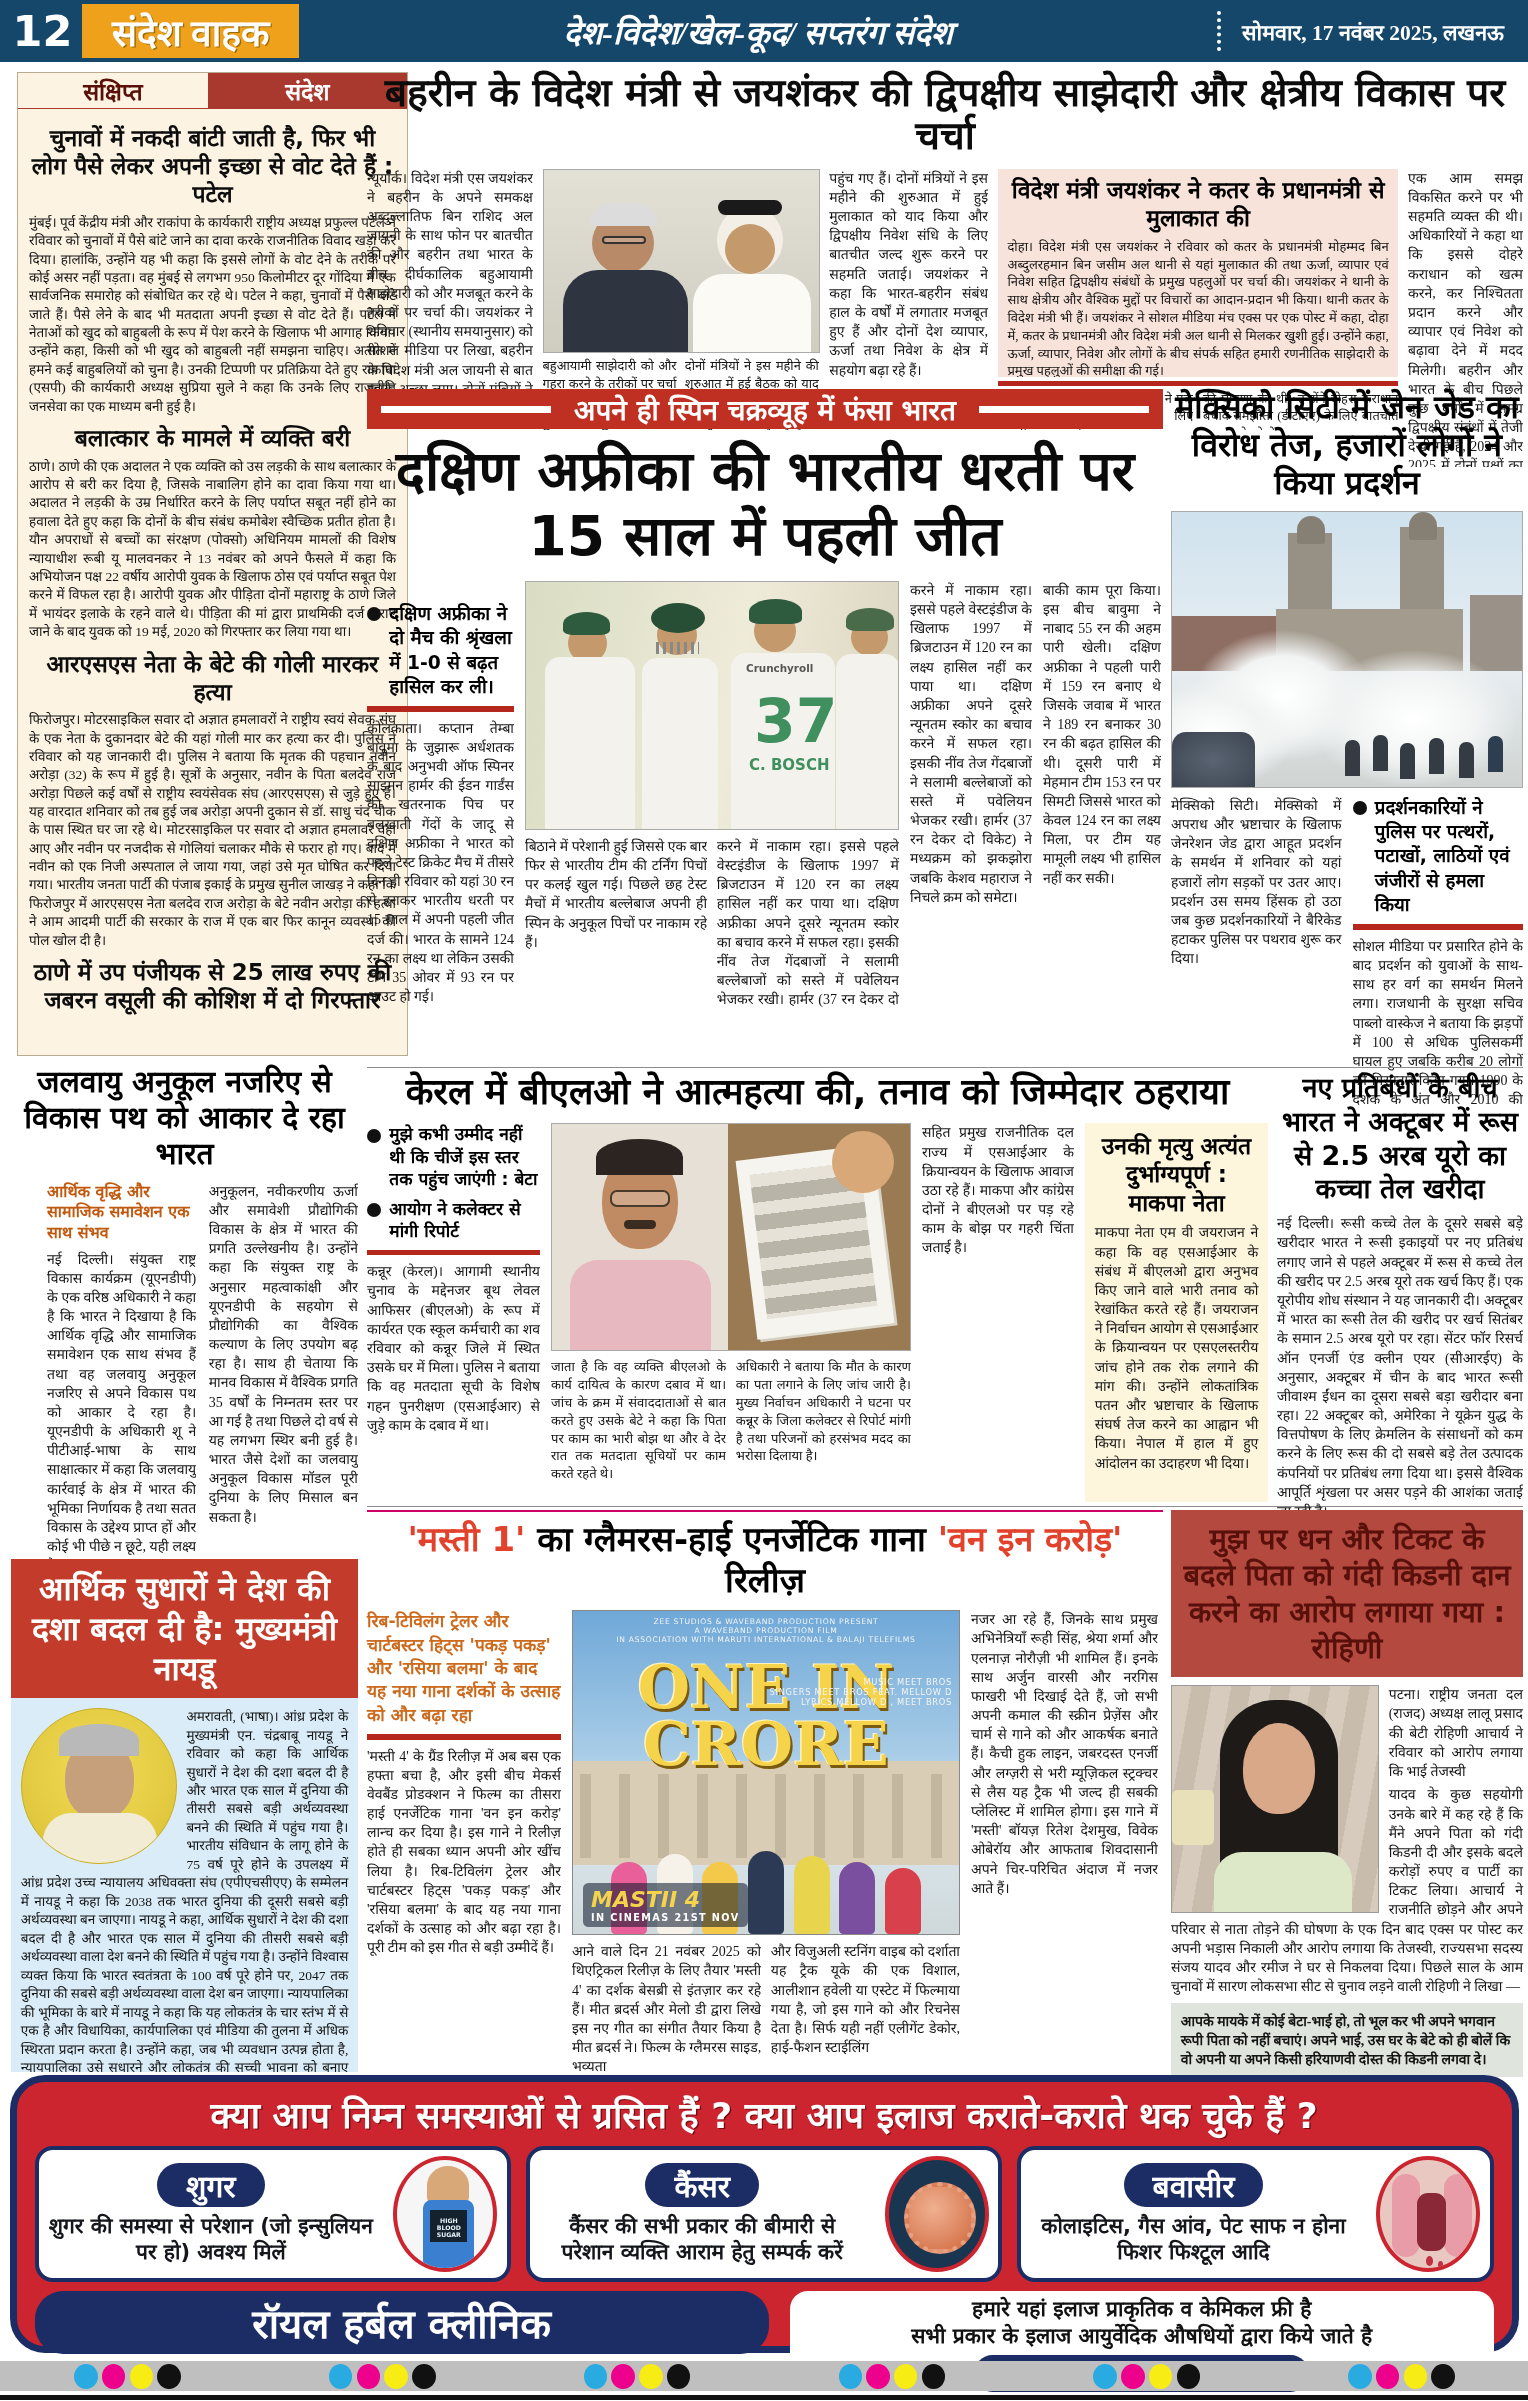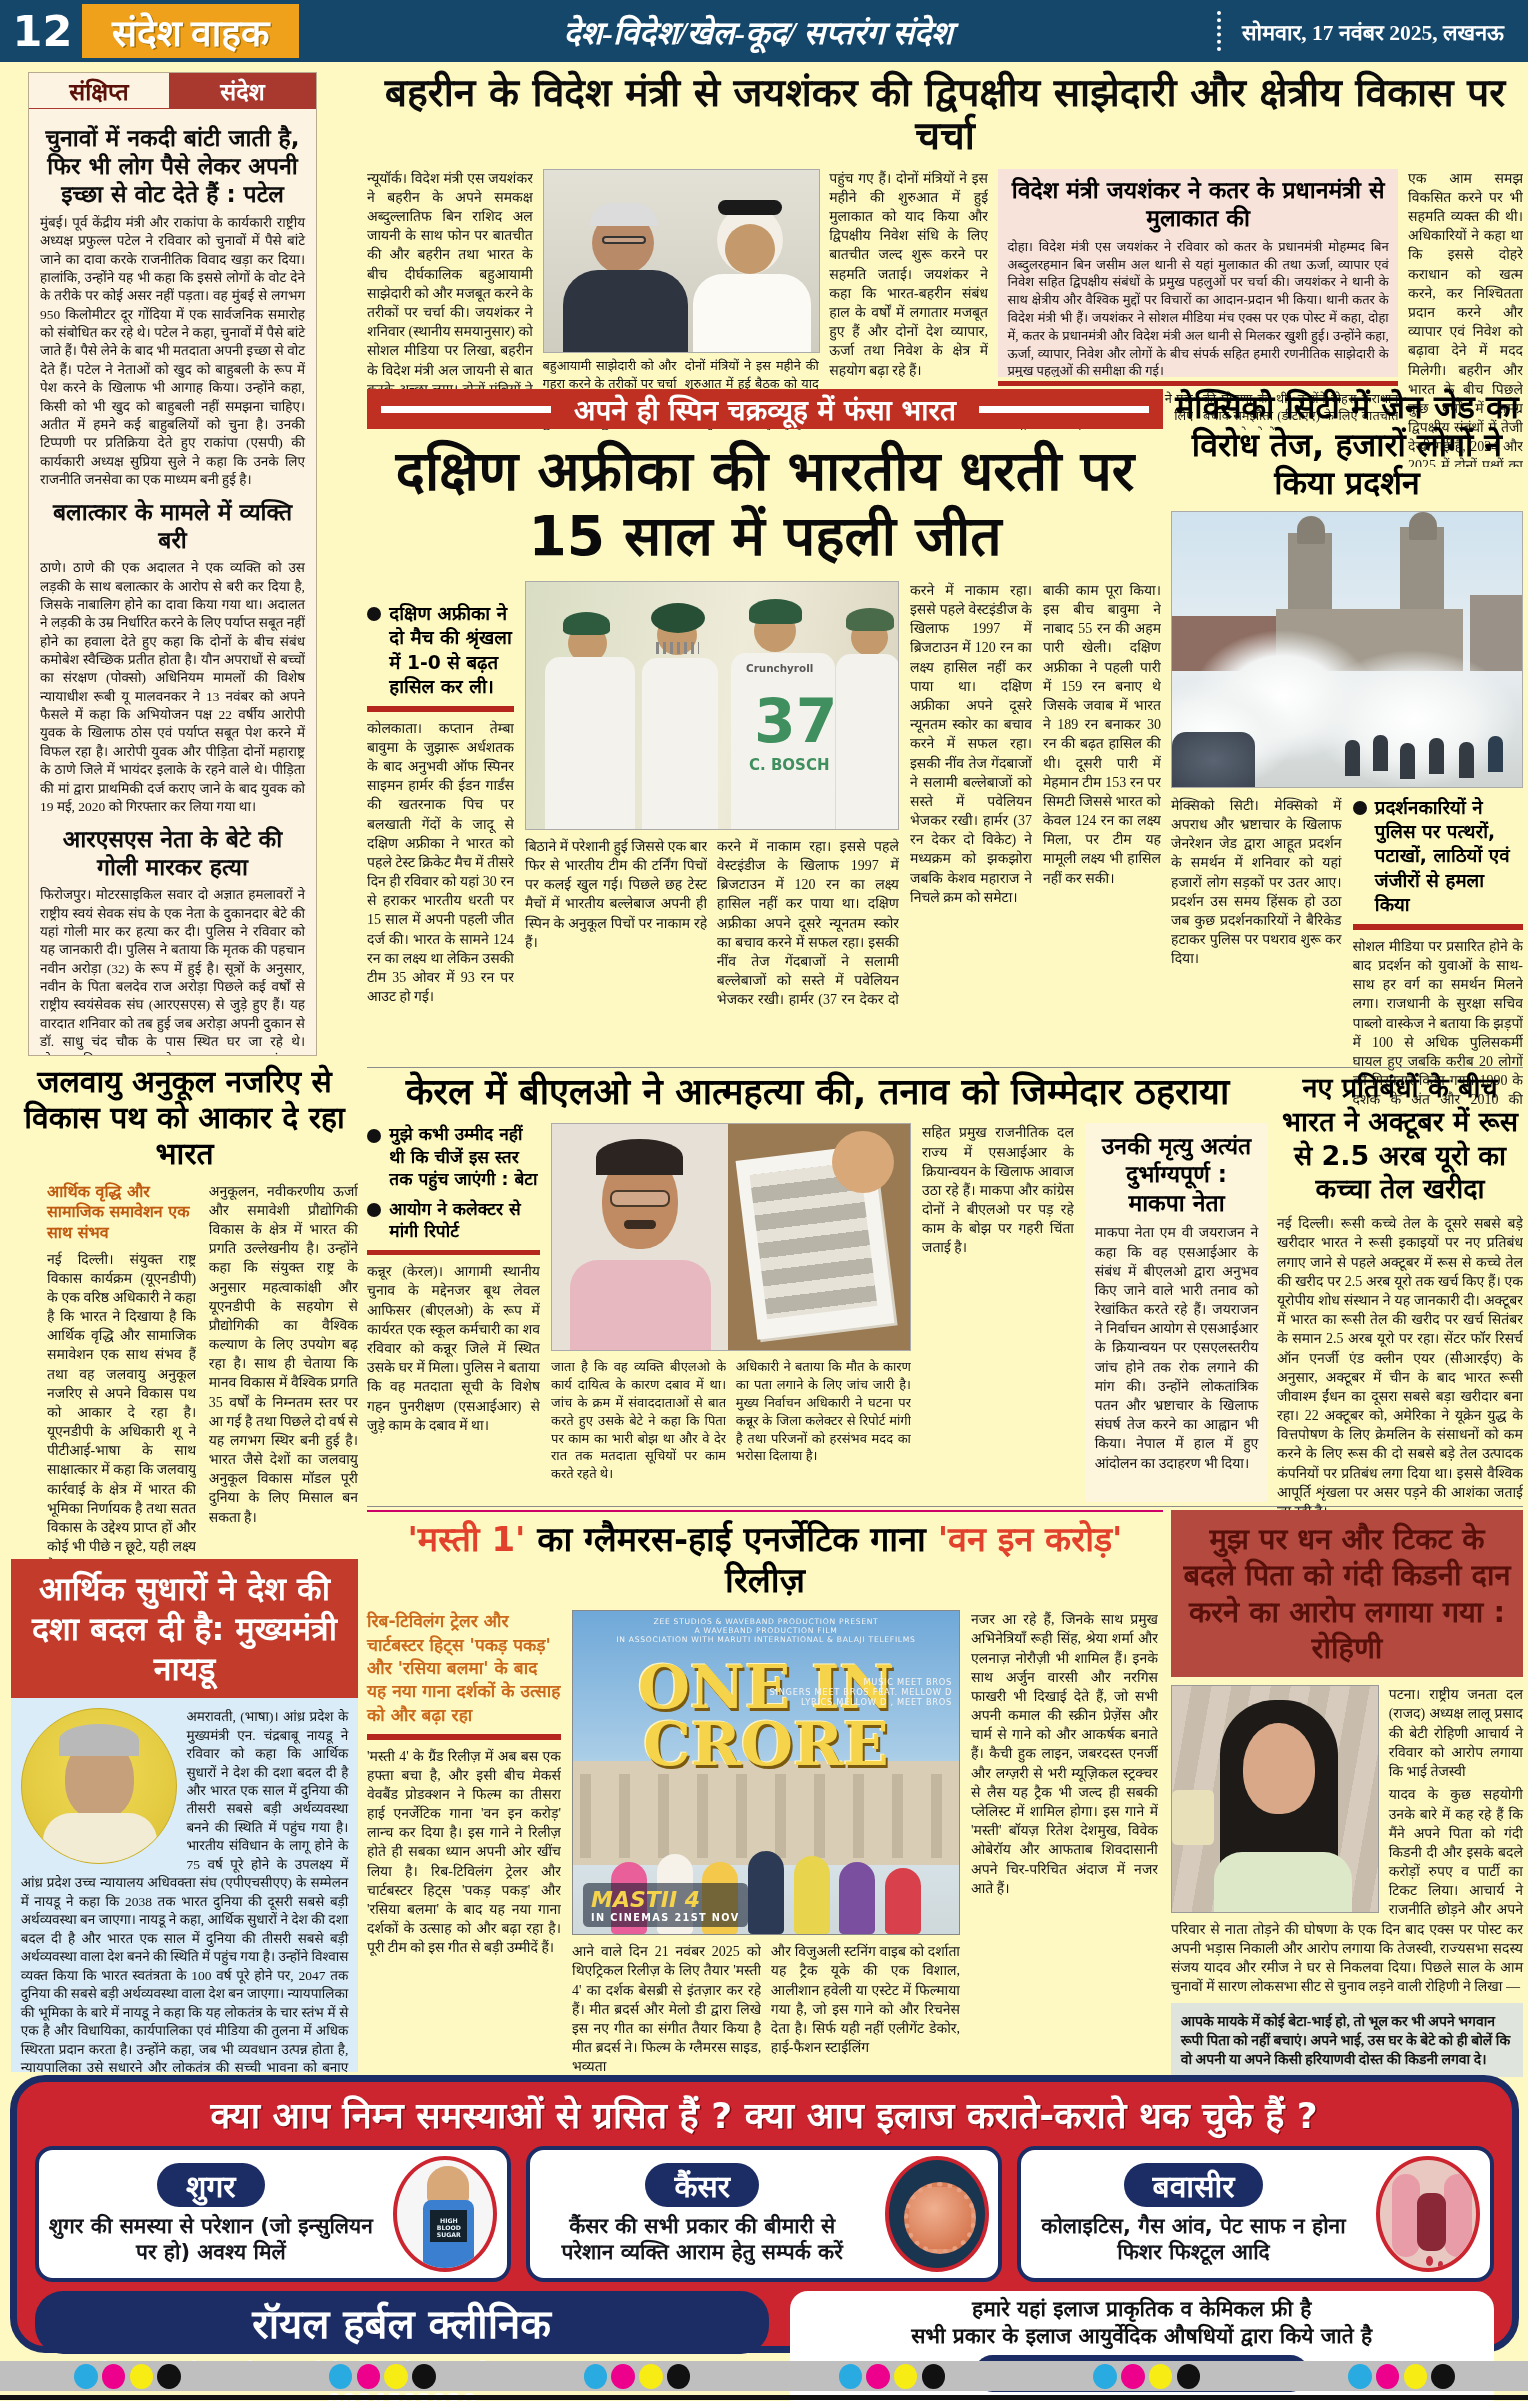--- a/index.html
+++ b/index.html
@@ -1,17 +1,17 @@
 <!DOCTYPE html>
 <html lang="hi" style="font-size:11px"><head>
 <meta charset="utf-8">
 <style>
   * { box-sizing: border-box; margin: 0; padding: 0; }
   body { background:#8a8a8a; font-family:"Liberation Serif","DejaVu Serif",serif; }
-  .page { position:relative; width:1529px; height:2401px; background:#fef9c3; margin:0 auto; overflow:hidden; }
+  .page { position:relative; width:1529px; height:2401px; background:#ffffff; margin:0 auto; overflow:hidden; }
   .abs { position:absolute; }
   .just { text-align:justify; }
   .hide-ov { overflow:hidden; }
 
   
   .masthead { left:0; top:0; width:1529px; height:62px; background:#15476b; display:flex; align-items:center; color:#fff; }
   .pageno { font-size:43px; font-weight:bold; padding:0 9.7px 0 12.5px; font-family:"DejaVu Sans",sans-serif; }
   .paperbox { background:#f0a11c; height:54px; margin-top:0; padding:4.2px 30px; display:flex; align-items:center; }
   .papername { font-size:37px; font-weight:bold; color:#fff; text-shadow:1.4px 1.4px 0 #9c6b00; }
   .section-title { flex:1; text-align:center; font-size:32px; font-weight:bold; font-style:italic; }
@@ -19,21 +19,21 @@
 
   
   .body-text { font-size:14px; line-height:1.37; color:#151515; }
   .rule-red { height:5.5px; background:#b5271d; margin:7px 0; }
   .sep-h { position:absolute; background:#8c8c8c; }
   .bullet { display:flex; gap:8.3px; align-items:flex-start; font-weight:bold; }
   .bullet .dot { width:14px; height:14px; border-radius:50%; background:#111; flex:0 0 14px; margin-top:5.5px; }
   .bullet .btxt { font-size:18.7px; line-height:1.3; font-family:"DejaVu Sans",sans-serif; }
 
   
-  .briefs { left:28px; top:72px; width:289px; height:984px; background:#fcf3e2; border:1.4px solid #b9ab90; }
+  .briefs { left:17px; top:72px; width:391px; height:984px; background:#fcf3e2; border:1.4px solid #b9ab90; }
   .brief-tabs { display:flex; height:36px; }
   .tab-a { flex:1; background:#fcf3e2; color:#5a1008; font-size:23.5px; font-weight:bold; display:flex; align-items:center; justify-content:center; border-bottom:1.4px solid #a9382e;}
   .tab-b { flex:1.05; background:#a9382e; color:#fff; font-size:23.5px; font-weight:bold; display:flex; align-items:center; justify-content:center; }
   .brief-wrap { padding:7px 11px; }
   .brief-h { font-size:23px; line-height:1.22; font-weight:bold; text-align:center; margin:8.3px 0 5.5px; font-family:"DejaVu Sans",sans-serif; color:#0d0d0d;}
   .brief-b { font-size:13.5px; line-height:1.36; text-align:justify; color:#151515; }
 
   
   .lead { left:367px; top:72px; width:1156px; height:311px; }
   .lead-h { font-size:39px; font-weight:bold; text-align:center; line-height:1.1; font-family:"DejaVu Sans",sans-serif; color:#0c0c0c; }

